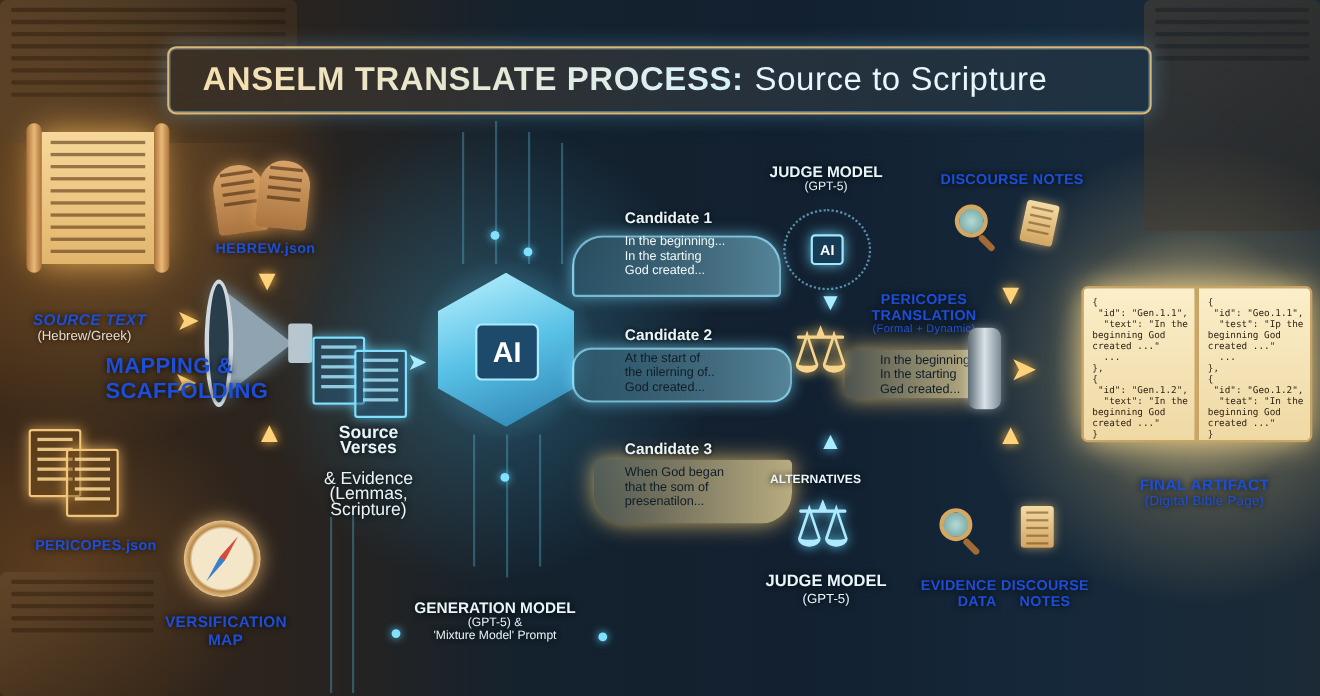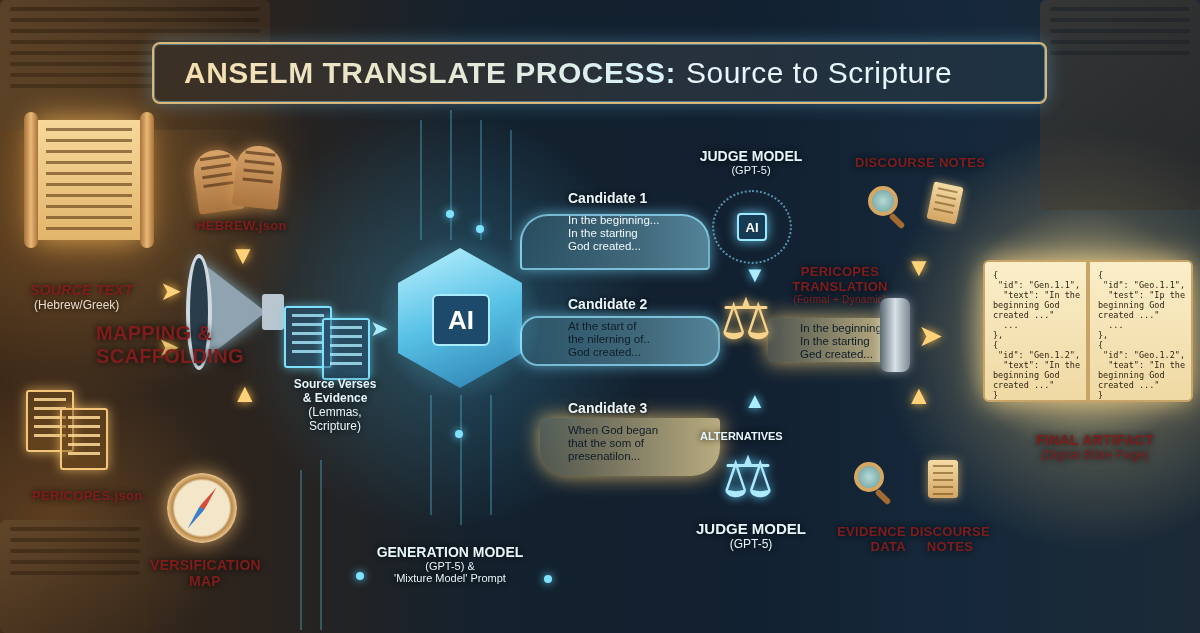--- a/index.html
+++ b/index.html
@@ -39,21 +39,21 @@
     border: 2px solid #d9b77a;
     background: linear-gradient(90deg, rgba(60,48,36,0.95), rgba(40,50,60,0.95) 55%, rgba(30,50,66,0.95));
     box-shadow: 0 0 0 1px rgba(120,200,230,0.5) inset, 0 0 18px rgba(120,200,240,0.35);
     display: flex; align-items: center; padding-left: 30px;
     font-size: 30px; letter-spacing: 0.5px;
   }
   .title-bold { font-weight: bold; background: linear-gradient(90deg,#f5dfae,#d7f2fb); -webkit-background-clip: text; color: transparent; }
   .title-light { color: #e8f6fb; margin-left: 10px; }
 
   
-  .lbl-gold { color: #7f1d1d; font-weight: bold; text-shadow: 0 0 6px rgba(0,0,0,0.9); letter-spacing: 0.3px; }
+  .lbl-gold { color: #1d4ed8; font-weight: bold; text-shadow: 0 0 6px rgba(0,0,0,0.9); letter-spacing: 0.3px; }
   .lbl-sub { color: #e7dccb; text-shadow: 0 0 5px rgba(0,0,0,0.9); }
   .lbl-blue { color: #e6f6fb; text-shadow: 0 0 6px rgba(0,0,0,0.9); }
   .center { text-align: center; }
 
   
   .scroll {
     position: absolute; left: 34px; top: 120px; width: 110px; height: 120px;
     background: linear-gradient(180deg,#f7d89a,#e2b56c);
     box-shadow: 0 0 30px rgba(255,190,90,0.8);
     border-radius: 4px;
@@ -289,23 +289,23 @@
     <div class="txt"></div>
   </div>
 <div class="doc" style="left:322px;top:318px;">
     <div class="txt"></div>
     <div class="txt"></div>
     <div class="txt"></div>
     <div class="txt"></div>
     <div class="txt"></div>
   </div>
 <div class="arrow-blue" style="left:370px;top:316px;">➤</div>
-<div class="abs lbl-blue center" style="left:280px;top:377px;width:110px;font-size:12px;line-height:14px;">
+<div class="abs lbl-blue center" style="left:280px;top:387px;width:110px;font-size:16px;line-height:14px;">
   <div style="font-weight:bold;">Source Verses</div>
-  <div style="font-weight:bold;">&amp; Evidence</div>
+  <div style="font-weight:normal;margin-top:14px;">&amp; Evidence</div>
   <div>(Lemmas,</div>
   <div>Scripture)</div>
 </div>
 
 <div class="crystal-glow"></div>
 <div class="crystal"></div>
 <div class="ai-chip">AI</div>
 <div class="abs lbl-blue center" style="left:340px;top:544px;width:220px;">
   <div style="font-weight:bold;font-size:14px;">GENERATION MODEL</div>
   <div style="font-size:11px;">(GPT-5) &amp;</div>

